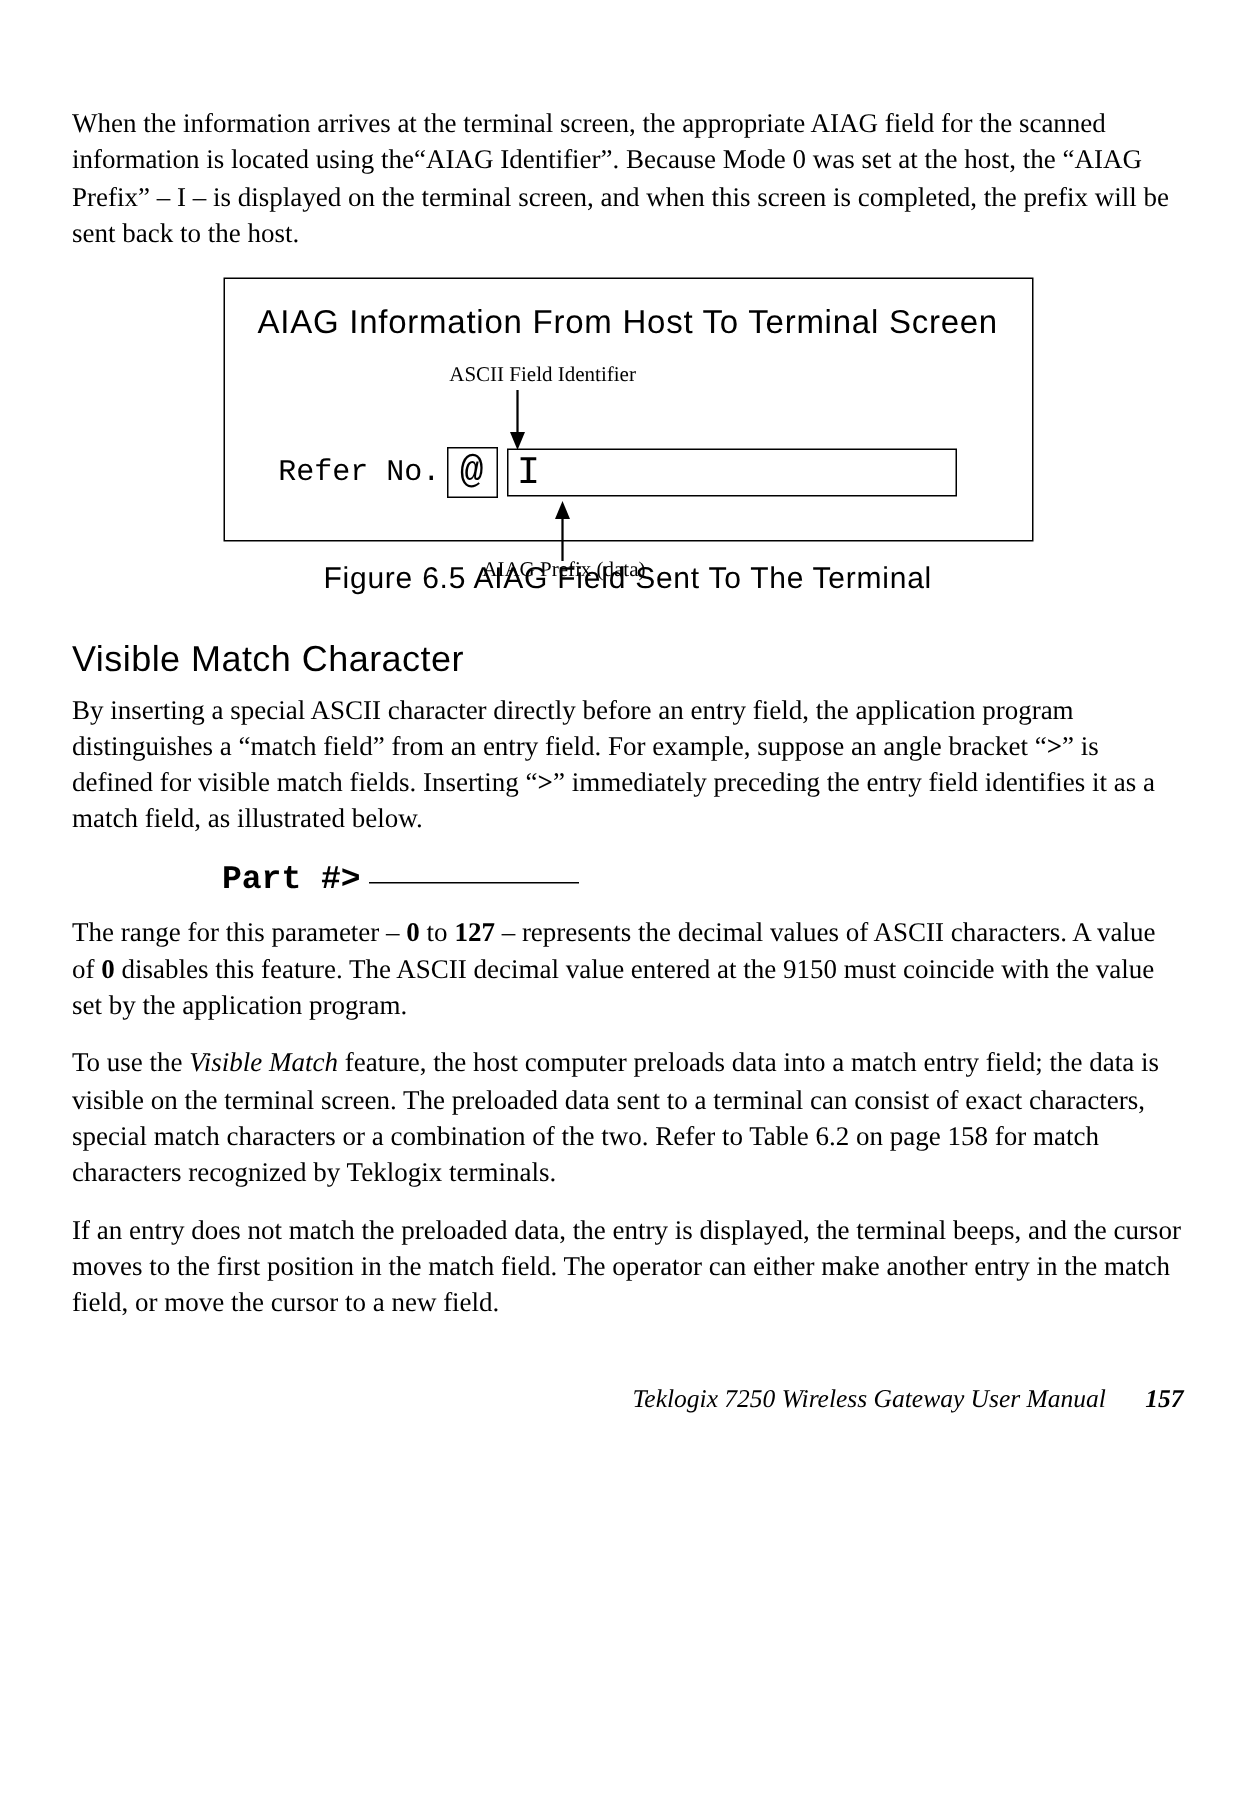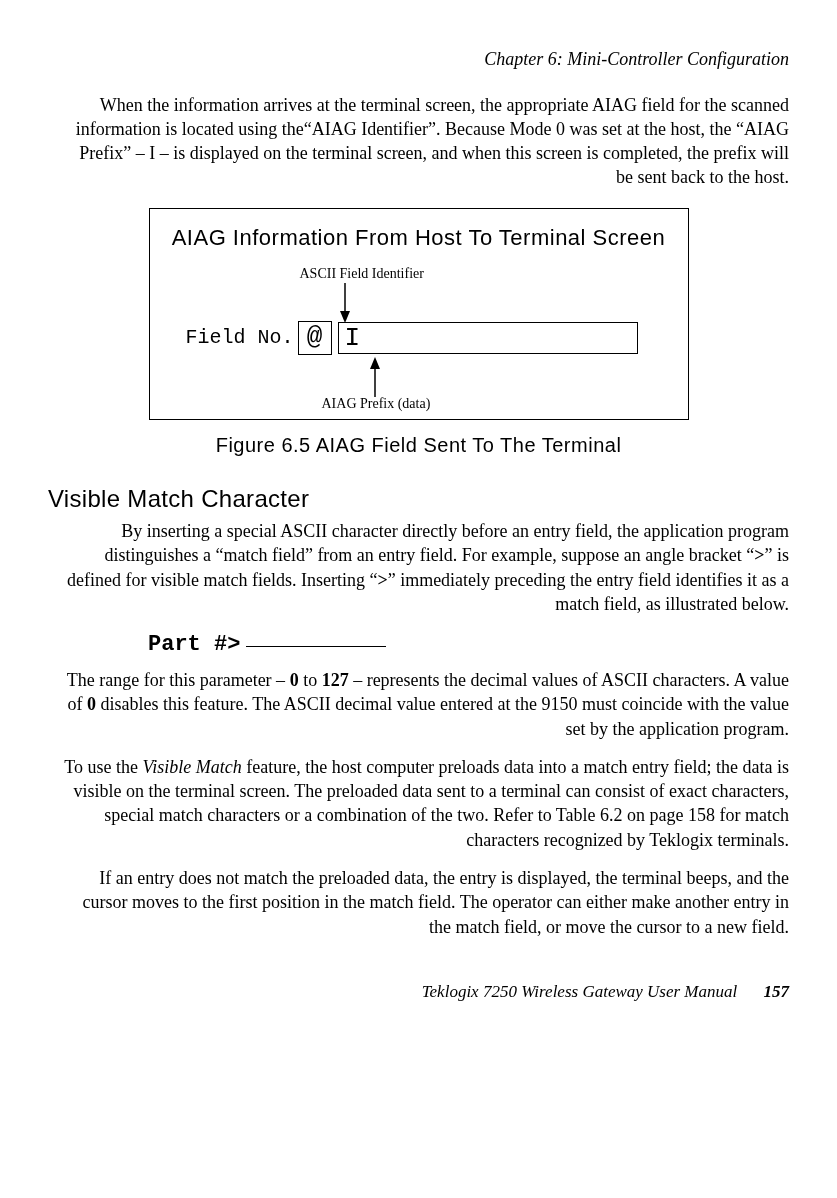--- a/index.html
+++ b/index.html
@@ -17,31 +17,30 @@
     text-align: right;
     font-style: italic;
     font-size: 18px;
     line-height: 1.25;
     margin-bottom: 22px;
   }
   .chapter-line1 { }
   .chapter-line2 { font-weight: bold; }
   .para {
     margin-bottom: 14px;
-    text-align: right;
-    margin-left: 16px;
+    text-align: left;
   }
   .figure-box {
     border: 1.5px solid #000;
     margin: 18px auto 10px auto;
     width: 540px;
     padding: 14px 10px 12px 10px;
     box-sizing: border-box;
     position: relative;
-    height: 212px;
+    height: 176px;
   }
   .fig-title {
     font-family: Arial, Helvetica, sans-serif;
     font-weight: 300;
     font-size: 22px;
     text-align: center;
     letter-spacing: 0.5px;
     margin-top: 0;
   }
   .fig-top-label {
@@ -146,36 +145,35 @@
     font-style: italic;
     margin-left: 22px;
   }
   .italic { font-style: italic; }
   .bold { font-weight: bold; }
 </style>
 </head>
 <body>
 
 <div class="chapter-header">
-  <div class="chapter-line1">Chapter 6:  Mini-Controller Configuration</div>
 </div>
 
 <div class="para">When the information arrives at the terminal screen, the appropriate AIAG field for the scanned information is located using the“AIAG Identifier”. Because Mode 0 was set at the host, the “AIAG Prefix” – I – is displayed on the terminal screen, and when this screen is completed, the prefix will be sent back to the host.</div>
 
 <div class="figure-box">
   <div class="fig-title">AIAG Information From Host To Terminal Screen</div>
   <div class="fig-top-label">ASCII Field Identifier</div>
   <div class="arrow-down">
     <svg width="14" height="40">
         <line x1="7" y1="0" x2="7" y2="30" stroke="#000" stroke-width="1.5"></line>
         <polygon points="2,28 12,28 7,40" fill="#000"></polygon>
       </svg>
   </div>
   <div class="item-row">
-    <span class="item-label">Field No.</span>
+    <span class="item-label">Refer No.</span>
     <span class="at-box">@</span>
     <span class="i-box">I</span>
   </div>
   <div class="arrow-up">
     <svg width="14" height="40">
         <polygon points="2,12 12,12 7,0" fill="#000"></polygon>
         <line x1="7" y1="10" x2="7" y2="40" stroke="#000" stroke-width="1.5"></line>
       </svg>
   </div>
   <div class="fig-bottom-label">AIAG Prefix (data)</div>

